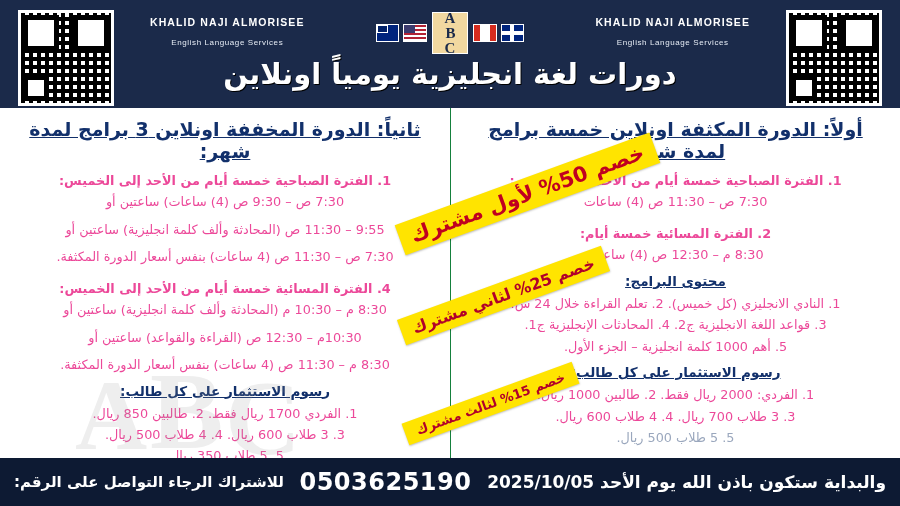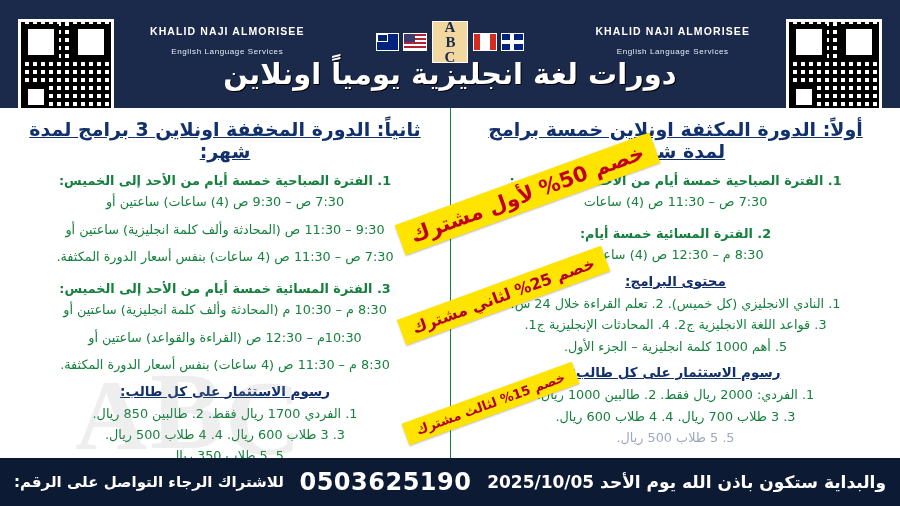--- a/index.html
+++ b/index.html
@@ -19,21 +19,21 @@
 
   
   .header-band {
     position: absolute;
     top: 0; left: 0;
     width: 900px; height: 108px;
     background: #1b2a4a;
   }
   .header-inner {
     position: absolute;
-    top: 13px; left: 0;
+    top: 4px; left: 0;
     width: 900px; height: 123px;
   }
 
   
   .qr {
     position: absolute;
     background: #ffffff;
     padding: 3px;
   }
   .qr-left { left: 18px; top: 6px; width: 96px; height: 96px; }
@@ -199,21 +199,21 @@
     text-align: center;
     font-size: 19px;
     font-weight: bold;
     color: #12306b;
     text-decoration: underline;
     margin: 2px 0 9px 0;
     font-family: "DejaVu Sans", sans-serif;
   }
   .line {
     font-size: 12.8px;
-    color: #15803d;
+    color: #ec4899;
     line-height: 1.52;
     text-align: center;
     font-family: "DejaVu Sans", sans-serif;
     margin: 0 0 2px 0;
   }
   .line.bold { font-weight: bold; }
   .spacer-sm { height: 6px; }
   .spacer-md { height: 10px; }
   .sub-heading {
     text-align: center;
@@ -361,26 +361,26 @@
     <div class="col col-left">
       <div class="wm wm-a">A</div>
       <div class="wm wm-b">B</div>
       <div class="wm wm-c">C</div>
 
       <div class="col-heading">ثانياً: الدورة المخففة اونلاين 3 برامج لمدة شهر:</div>
 
       <div class="line bold">1. الفترة الصباحية خمسة أيام من الأحد إلى الخميس:</div>
       <div class="line">7:30 ص – 9:30 ص (4) ساعات) ساعتين أو</div>
       <div class="spacer-sm"></div>
-      <div class="line">9:30 – 11:30 ص (المحادثة وألف كلمة انجليزية) ساعتين أو</div>
+      <div class="line">9:55 – 11:30 ص (المحادثة وألف كلمة انجليزية) ساعتين أو</div>
       <div class="spacer-sm"></div>
       <div class="line">7:30 ص – 11:30 ص (4 ساعات) بنفس أسعار الدورة المكثفة.</div>
 
       <div class="spacer-md"></div>
-      <div class="line bold">3. الفترة المسائية خمسة أيام من الأحد إلى الخميس:</div>
+      <div class="line bold">4. الفترة المسائية خمسة أيام من الأحد إلى الخميس:</div>
       <div class="line">8:30 م – 10:30 م (المحادثة وألف كلمة انجليزية) ساعتين أو</div>
       <div class="spacer-sm"></div>
       <div class="line">10:30م – 12:30 ص (القراءة والقواعد) ساعتين أو</div>
       <div class="spacer-sm"></div>
       <div class="line">8:30 م – 11:30 ص (4 ساعات) بنفس أسعار الدورة المكثفة.</div>
 
       <div class="sub-heading">رسوم الاستثمار على كل طالب:</div>
       <div class="line">1. الفردي 1700 ريال فقط.   2. طالبين 850 ريال.</div>
       <div class="line">3. 3 طلاب 600 ريال.   4. 4 طلاب 500 ريال.</div>
       <div class="line">5. 5 طلاب 350 ريال.</div>

